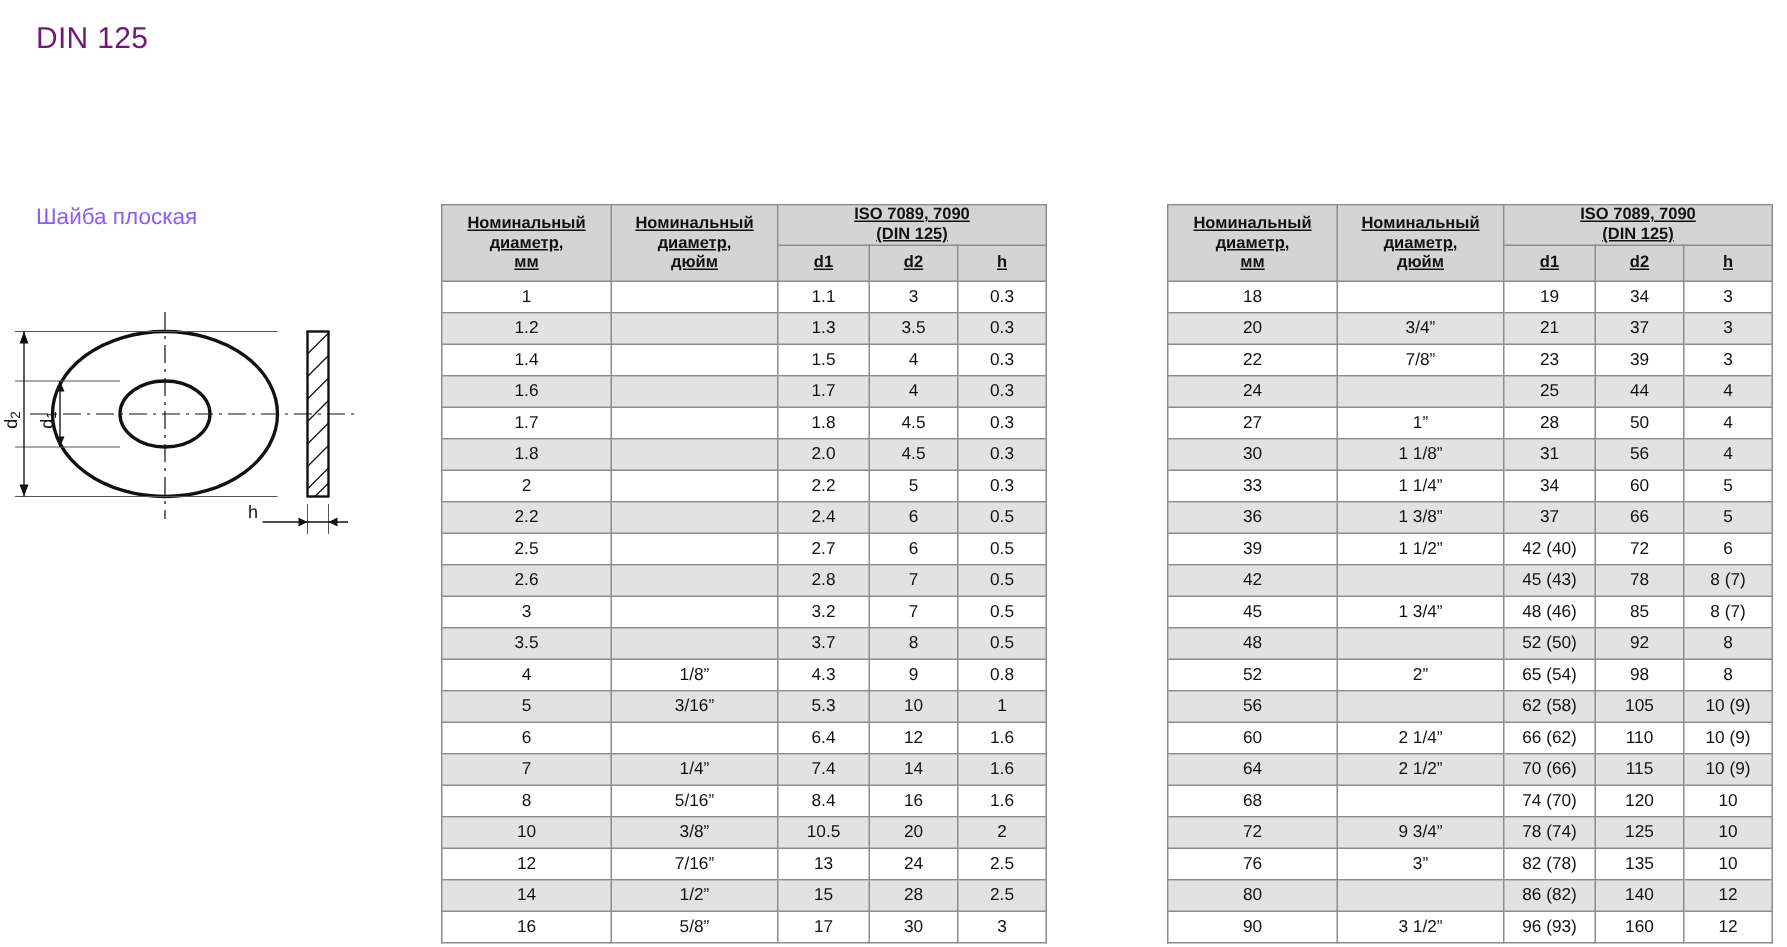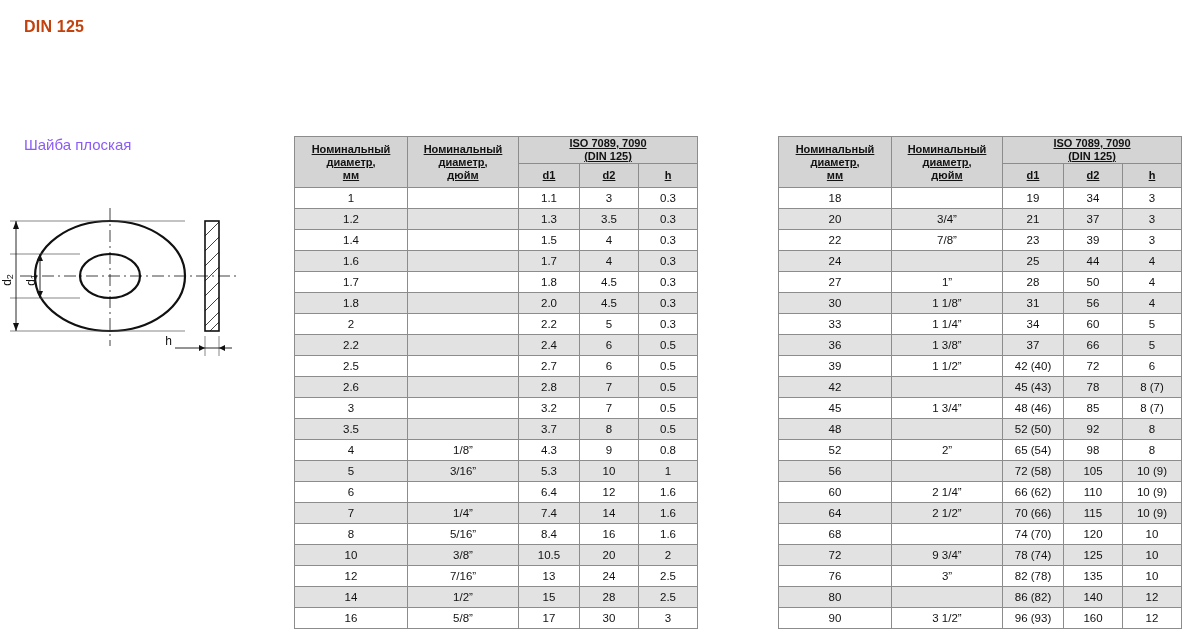--- a/index.html
+++ b/index.html
@@ -21,25 +21,25 @@
     height: 631px;
   }
   
   .titles {
     position: absolute;
     left: 24px;
     top: 12px;
     width: 250px;
   }
   .titles .line {
-    font-size: 16px;
-    font-weight: bold;
+    font-size: 20px;
+    font-weight: normal;
     line-height: 29px;
     letter-spacing: 0.2px;
-    color: #c2410c;
+    color: #701a75;
   }
   .subtitle {
     position: absolute;
     left: 24px;
     top: 136px;
     font-size: 15px;
     color: #8b5cf6;
   }
   
   .drawing {
@@ -433,21 +433,21 @@
           <tr>
             <td class="c-nom">52</td>
             <td class="c-inch">2”</td>
             <td class="c-d1">65 (54)</td>
             <td class="c-d2">98</td>
             <td class="c-h">8</td>
           </tr>
           <tr class="alt">
             <td class="c-nom">56</td>
             <td class="c-inch"></td>
-            <td class="c-d1">72 (58)</td>
+            <td class="c-d1">62 (58)</td>
             <td class="c-d2">105</td>
             <td class="c-h">10 (9)</td>
           </tr>
           <tr>
             <td class="c-nom">60</td>
             <td class="c-inch">2 1/4”</td>
             <td class="c-d1">66 (62)</td>
             <td class="c-d2">110</td>
             <td class="c-h">10 (9)</td>
           </tr>

